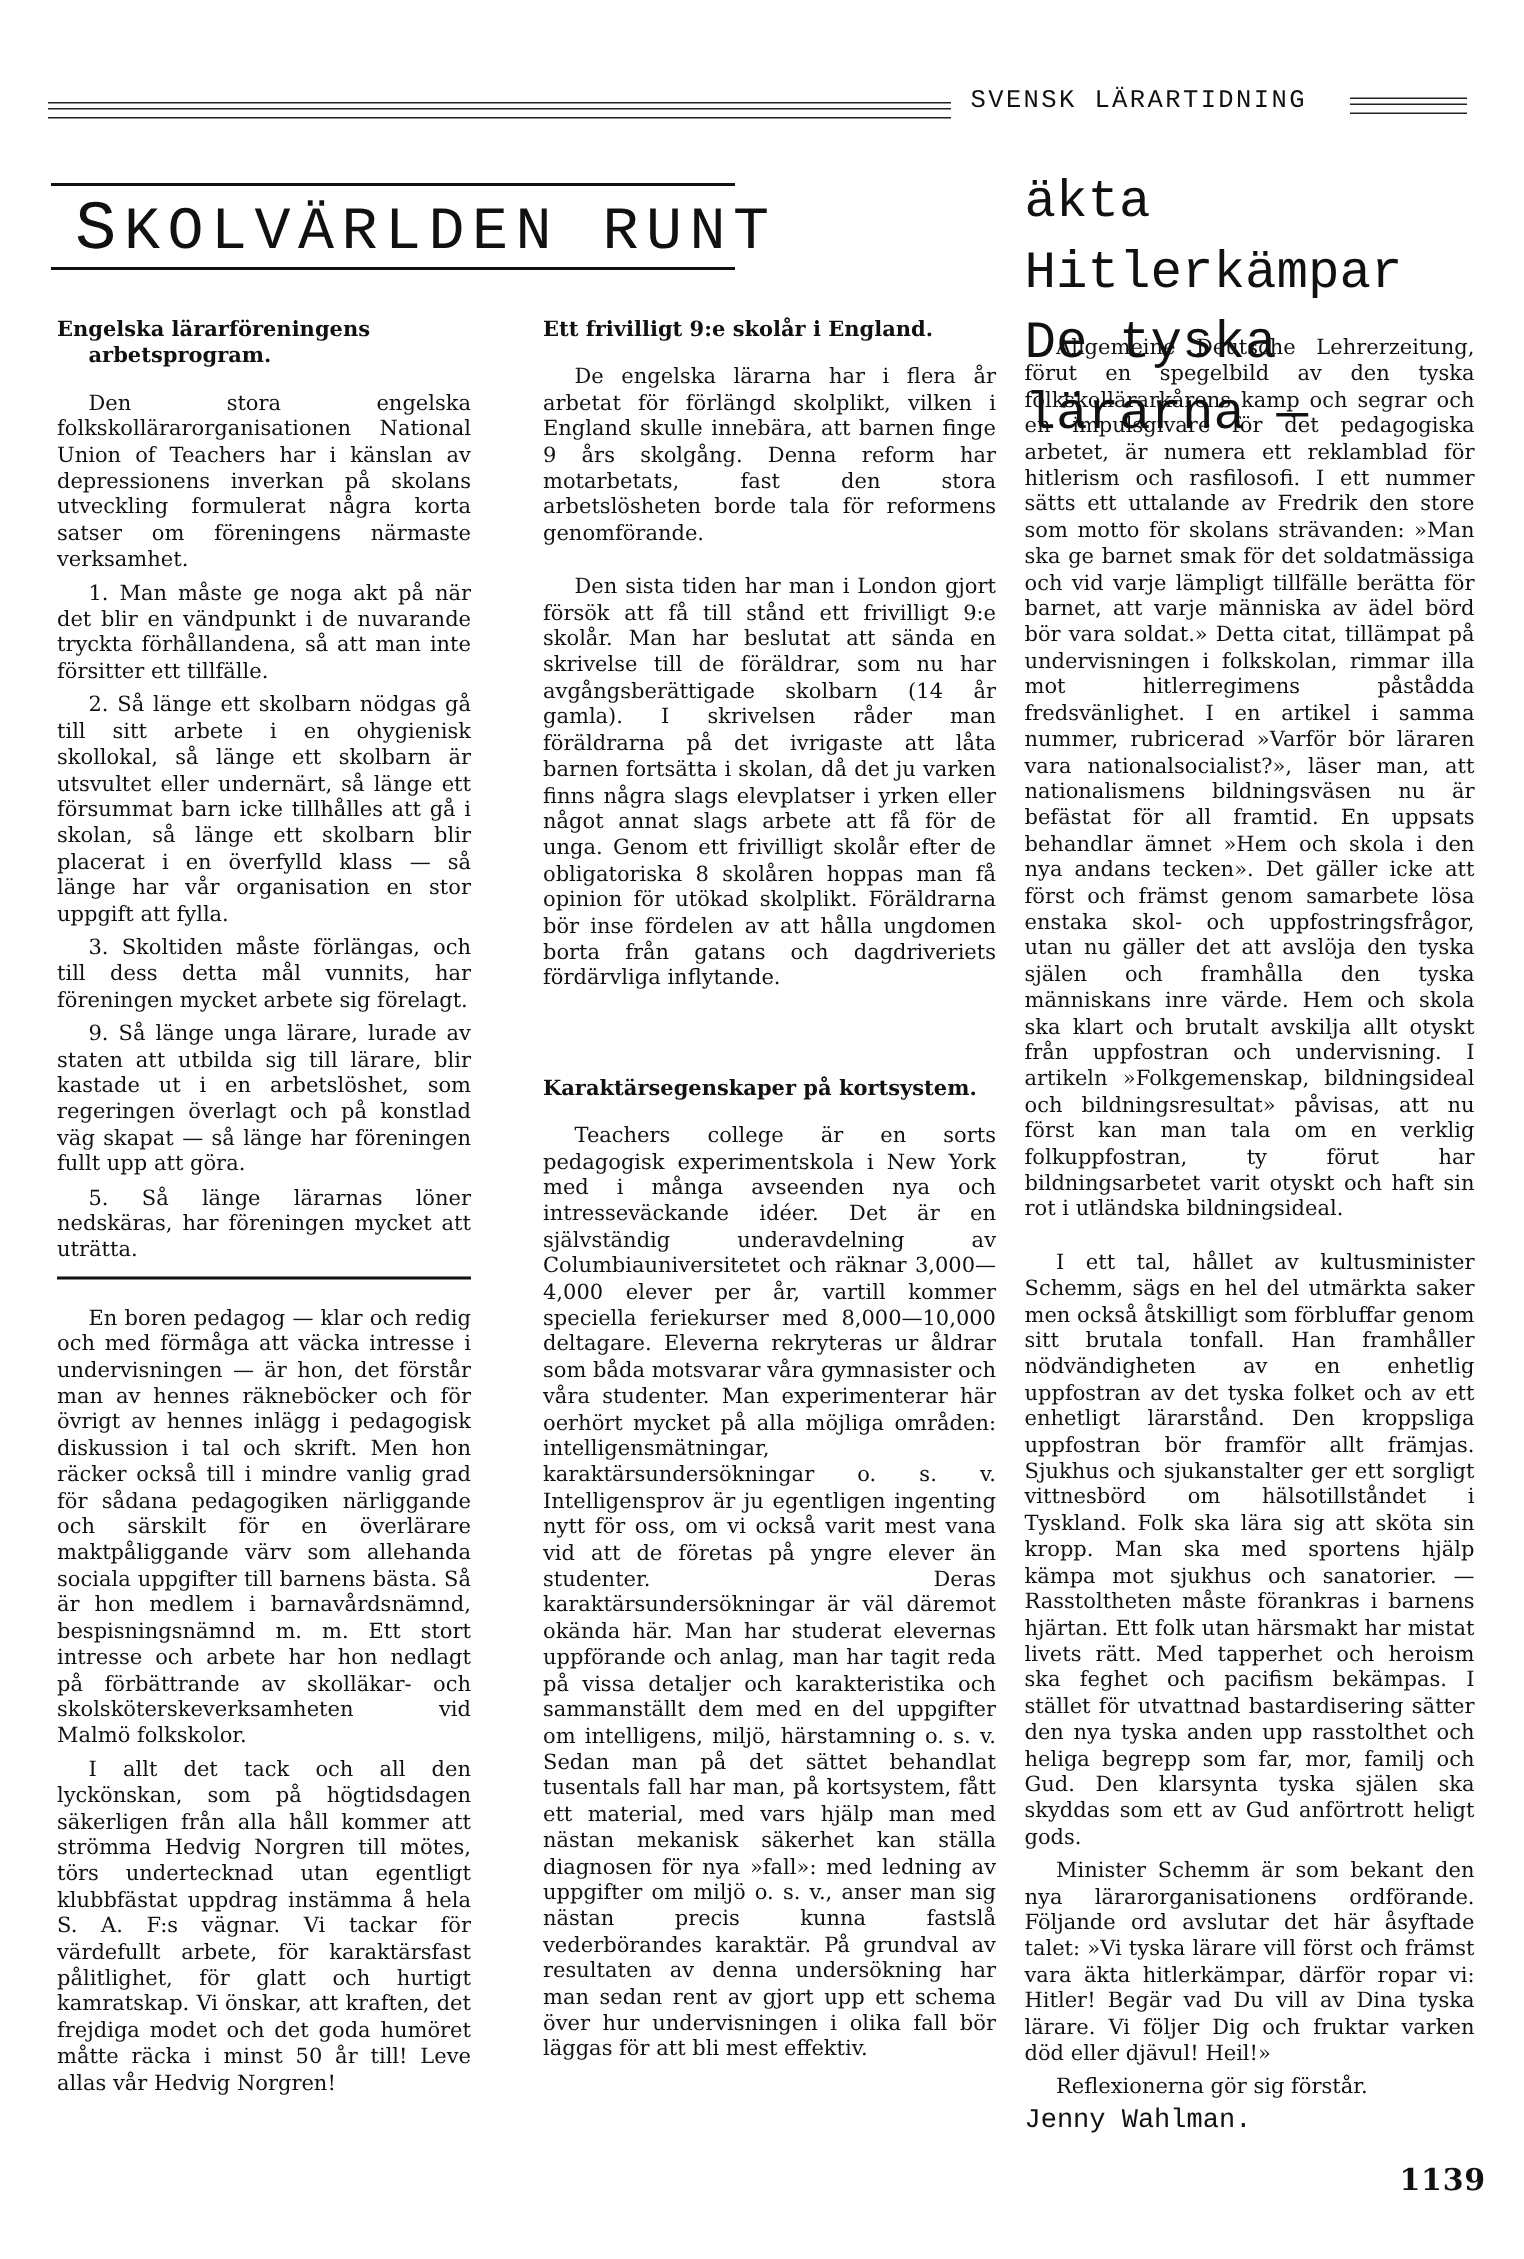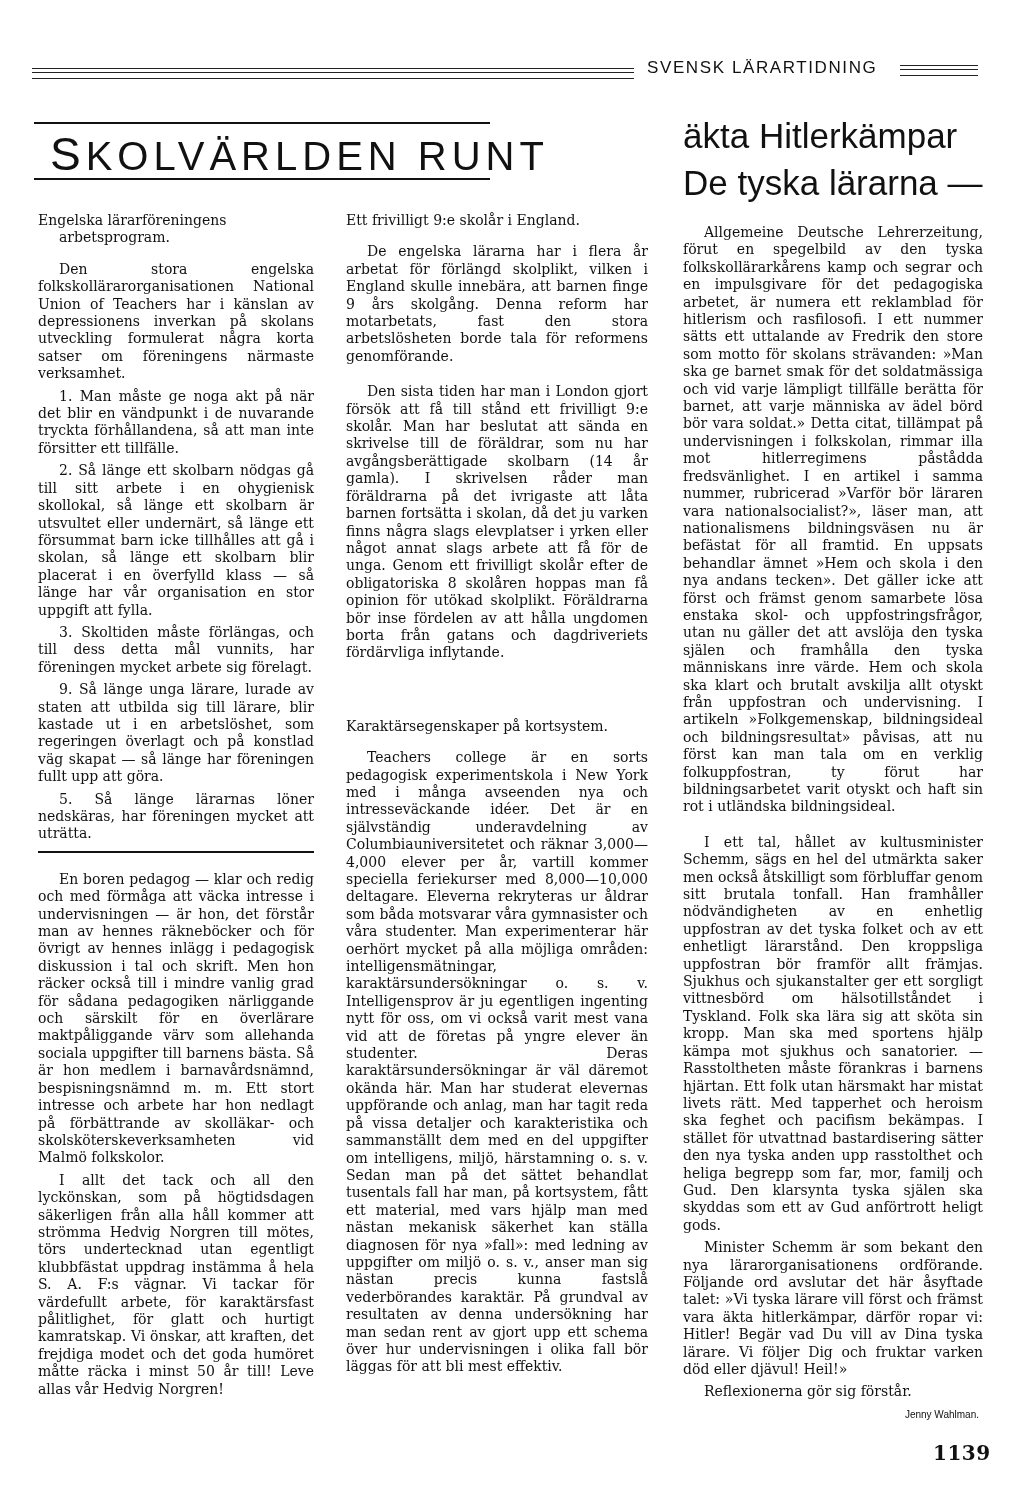--- a/index.html
+++ b/index.html
@@ -1,45 +1,45 @@
 <!DOCTYPE html>
 <html><head>
 <meta charset="utf-8">
 <style>
   html, body { margin: 0; padding: 0; background: #ffffff; }
   body { width: 1016px; height: 1506px; position: relative; overflow: hidden; color: #111; }
-  .sans { font-family: Liberation Sans, sans-serif; }
+  .sans { font-family: Liberation Mono, monospace; }
   .serif { font-family: "DejaVu Serif", "Liberation Serif", serif; text-align: center; }
 
   
   .mast-rule { position: absolute; height: 9px; border-top: 1.5px solid #222; border-bottom: 1.5px solid #222; }
   .mast-rule::after { content: ""; position: absolute; left: 0; right: 0; top: 2.5px; height: 0; border-top: 1.5px solid #222; }
   #mast-rule-left { left: 32px; top: 68px; width: 602px; }
   #mast-rule-right { left: 900px; top: 65px; width: 78px; }
   #mast-title { position: absolute; left: 647px; top: 58px; font-size: 17px; letter-spacing: 1.6px; font-weight: normal; }
 
   
   #section-head { position: absolute; left: 34px; top: 122px; width: 456px; border-top: 2px solid #111; border-bottom: 2px solid #111; height: 54px; }
   #section-title { position: absolute; left: 16px; top: 3px; font-size: 40px; letter-spacing: 5px; font-weight: normal; white-space: nowrap; }
   #section-title .cap { font-size: 46px; }
 
   
   #headline { position: absolute; left: 683px; top: 112px; width: 320px; font-size: 35px; line-height: 47px; font-weight: normal; }
 
   
   .col { position: absolute; top: 212px; font-size: 14px; line-height: 17.4px; text-align: justify; hyphens: none; }
   #col-left { left: 38px; width: 276px; }
-  #col-mid { left: 346px; width: 302px; }
+  #col-mid { left: 362px; width: 302px; }
   #col-right { left: 683px; width: 300px; top: 224px; }
   .col p { margin: 0 0 5px 0; text-indent: 21px; }
   .col p.noindent { text-indent: 0; }
-  .col h3 { margin: 0 0 14px 0; font-size: 14px; line-height: 17.4px; font-weight: normal; text-align: left; }
+  .col h3 { margin: 0 0 14px 0; font-size: 14px; line-height: 17.4px; font-weight: bold; text-align: left; }
   .col h3.hang { padding-left: 21px; text-indent: -21px; }
   .divider { border-top: 2px solid #111; margin: 8px 0 18px 0; }
-  .signature { text-align: right; font-size: 10px; margin-top: 4px; padding-right: 4px; }
+  .signature { font-size: 18px; margin-top: 4px; padding-right: 4px; }
   .gap-l { margin-top: 18px !important; }
   .gap-h { margin-top: 56px !important; }
 
   #page-number { position: absolute; left: 933px; top: 1441px; font-size: 20px; font-weight: bold; letter-spacing: 0.5px; }
 </style>
 </head>
 <body>
 
 <div class="mast-rule" id="mast-rule-left"></div>
 <div id="mast-title" class="sans">SVENSK LÄRARTIDNING</div>

